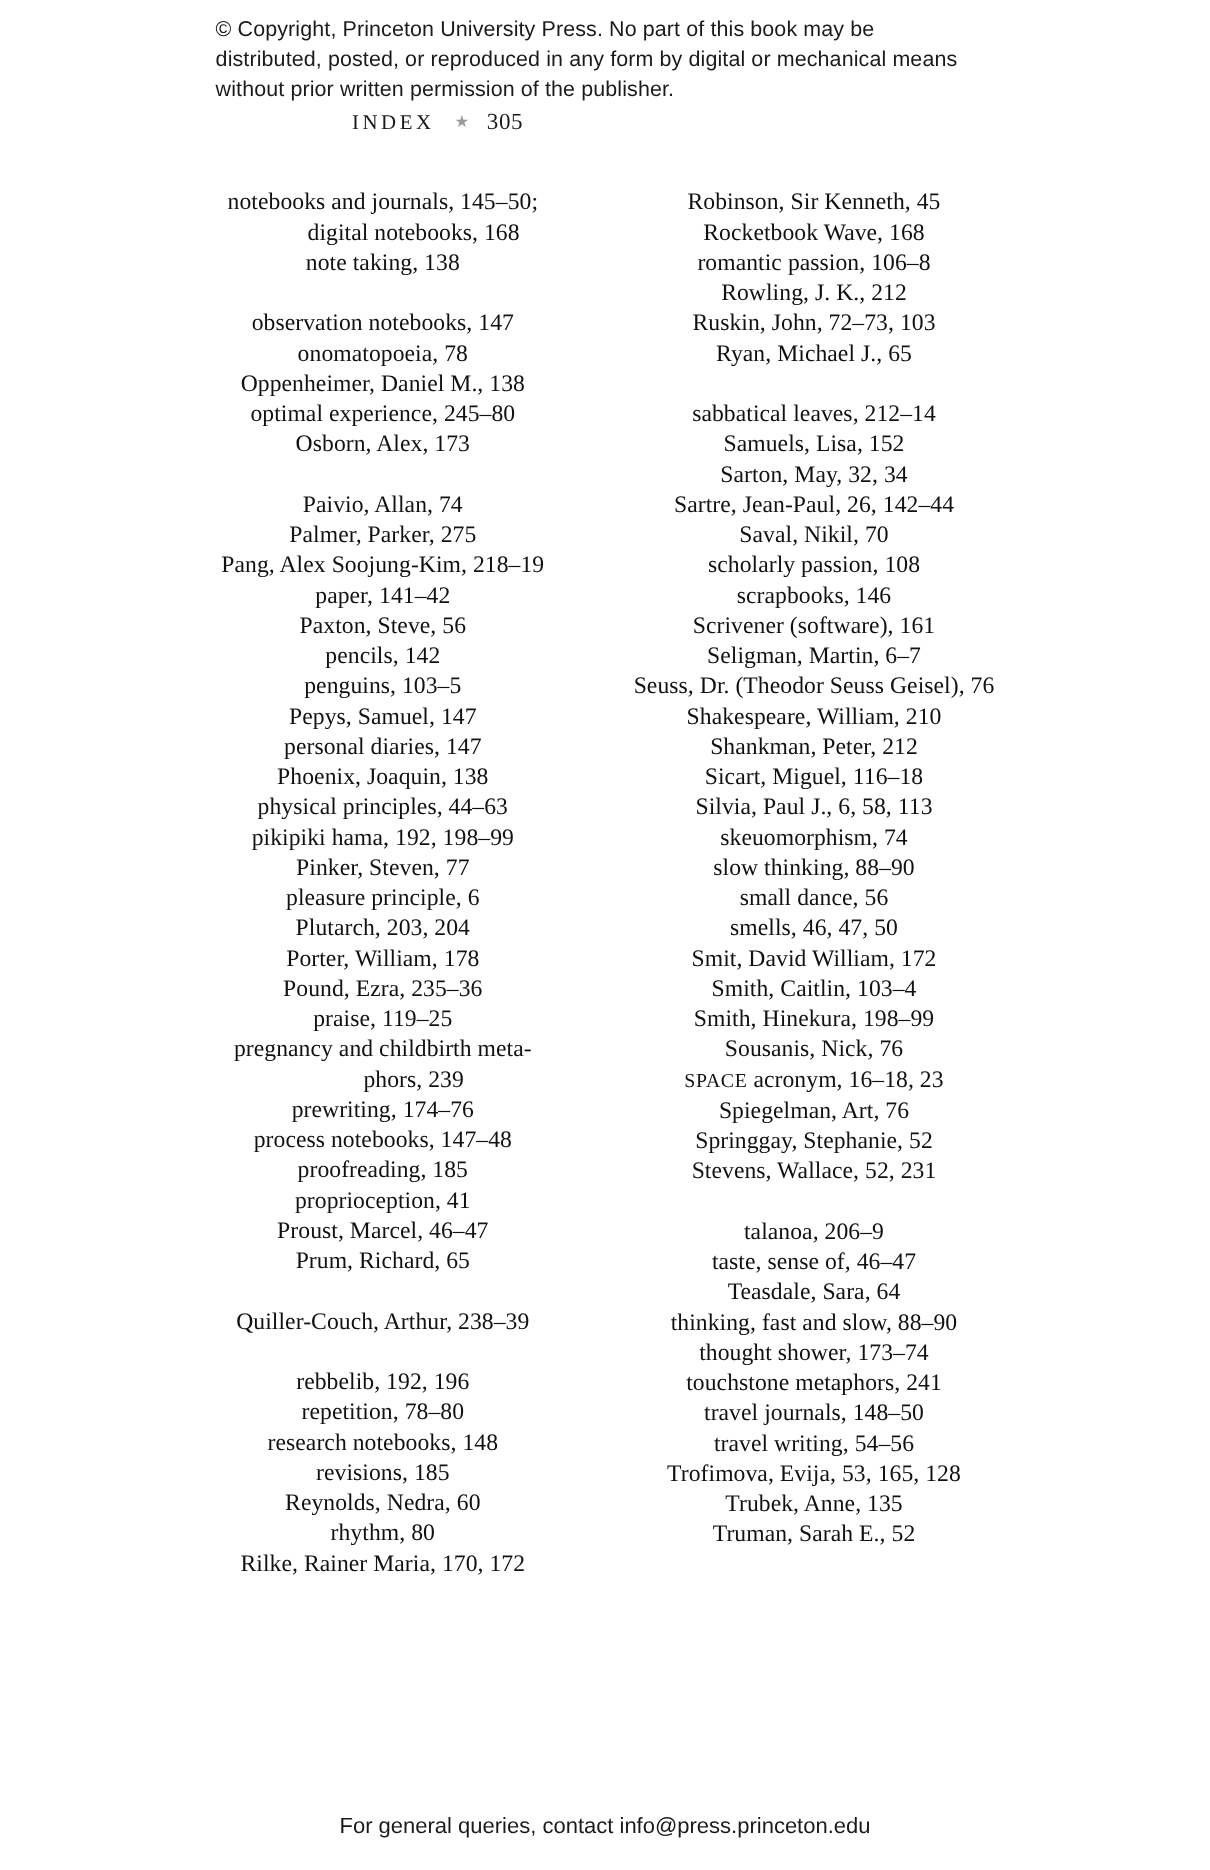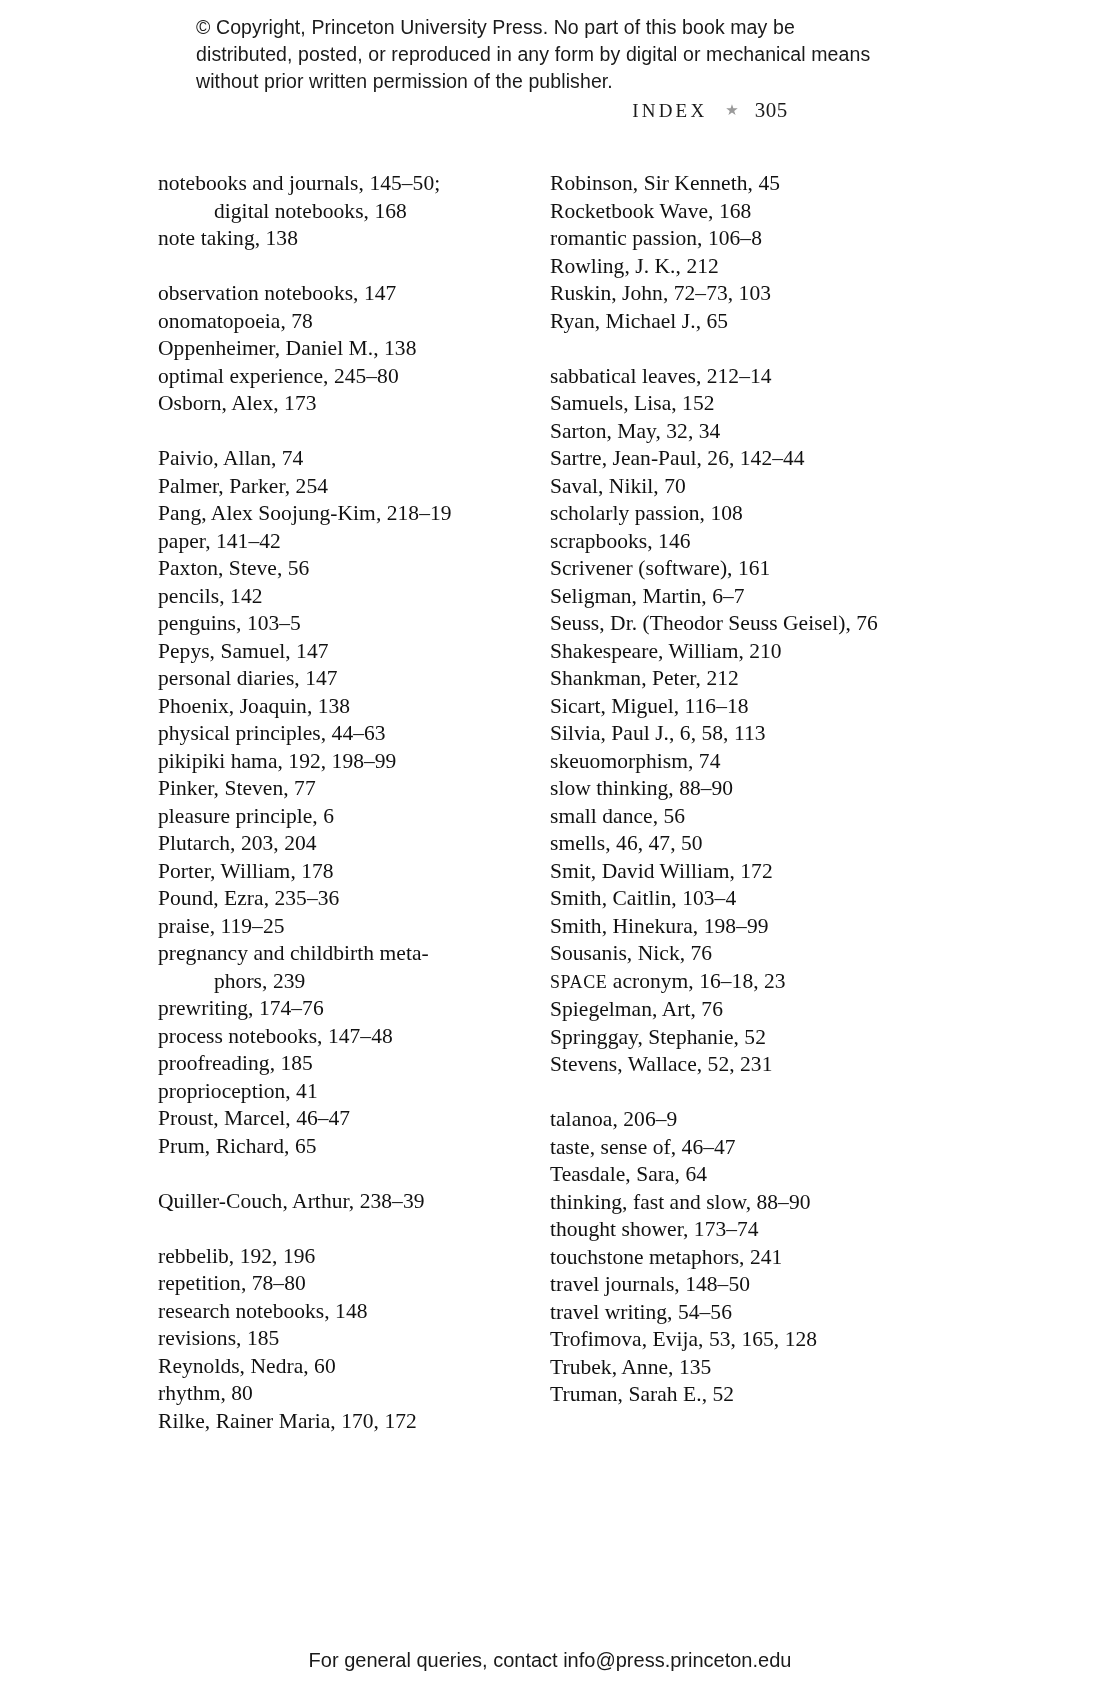--- a/index.html
+++ b/index.html
@@ -30,21 +30,21 @@
     font-size: 19.5px;
     line-height: 27px;
     color: #1a1a1a;
     letter-spacing: 0.1px;
   }
   .running-head {
     position: absolute;
     top: 98px;
     left: 0;
     width: 1100px;
-    text-align: center;
+    text-align: left;
     padding-right: 0;
   }
   .rh-inner {
     display: inline-block;
     margin-left: 320px;
     font-family: "Liberation Serif", serif;
     font-size: 20px;
     color: #1a1a1a;
     white-space: nowrap;
   }
@@ -68,20 +68,21 @@
     position: absolute;
     top: 170px;
     left: 158px;
     width: 800px;
     display: flex;
     gap: 0;
   }
   .col {
     width: 380px;
     flex: 0 0 380px;
+    text-align: center;
   }
   .col.right {
     margin-left: 12px;
   }
   .entry {
     font-size: 21.5px;
     line-height: 27.5px;
     margin: 0;
     padding: 0 0 0 28px;
     text-indent: -28px;
@@ -127,21 +128,21 @@
         <div class="entry" style="text-indent: 0px; padding-left: 56px;">digital notebooks, 168</div>
         <div class="entry">note taking, 138</div>
         <div class="gap"></div>
         <div class="entry">observation notebooks, 147</div>
         <div class="entry">onomatopoeia, 78</div>
         <div class="entry">Oppenheimer, Daniel M., 138</div>
         <div class="entry">optimal experience, 245–80</div>
         <div class="entry">Osborn, Alex, 173</div>
         <div class="gap"></div>
         <div class="entry">Paivio, Allan, 74</div>
-        <div class="entry">Palmer, Parker, 254</div>
+        <div class="entry">Palmer, Parker, 275</div>
         <div class="entry">Pang, Alex Soojung-Kim, 218–19</div>
         <div class="entry">paper, 141–42</div>
         <div class="entry">Paxton, Steve, 56</div>
         <div class="entry">pencils, 142</div>
         <div class="entry">penguins, 103–5</div>
         <div class="entry">Pepys, Samuel, 147</div>
         <div class="entry">personal diaries, 147</div>
         <div class="entry">Phoenix, Joaquin, 138</div>
         <div class="entry">physical principles, 44–63</div>
         <div class="entry"><span class="ital">pikipiki hama</span>, 192, 198–99</div>

